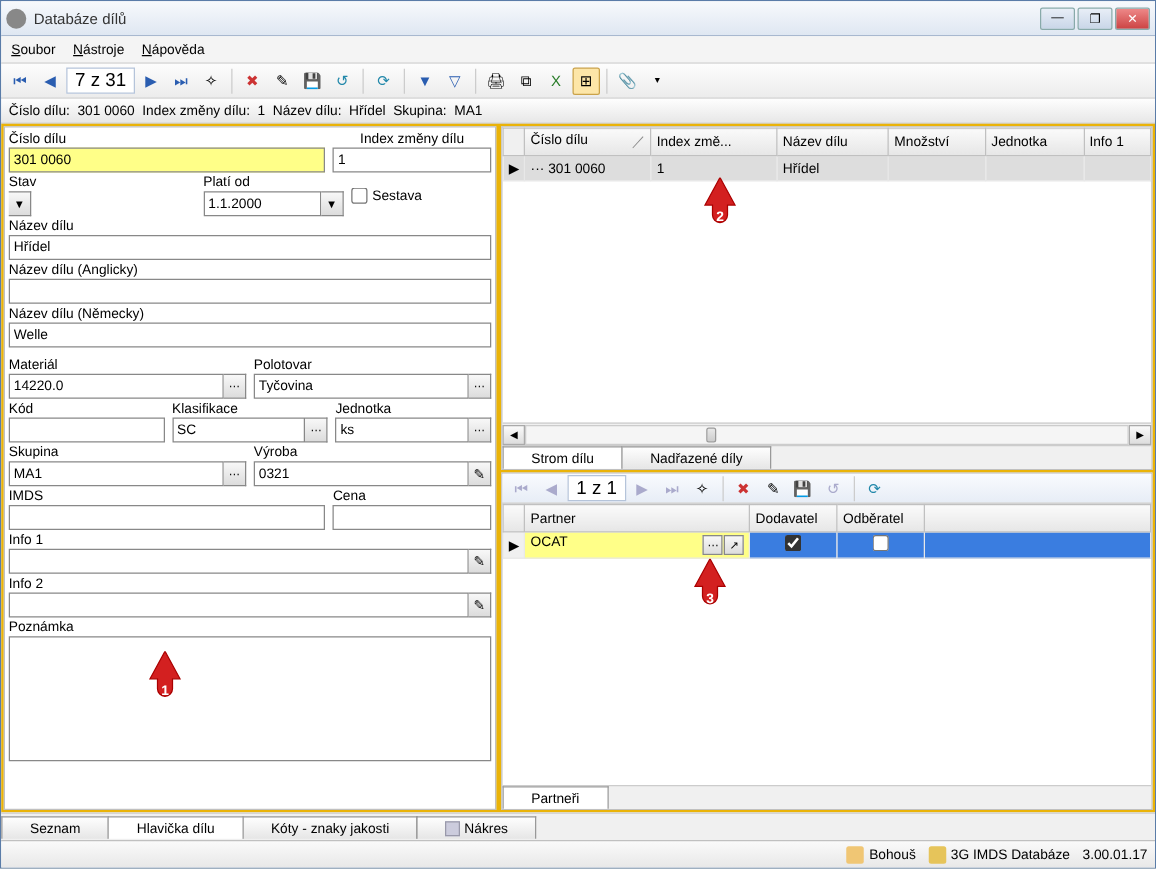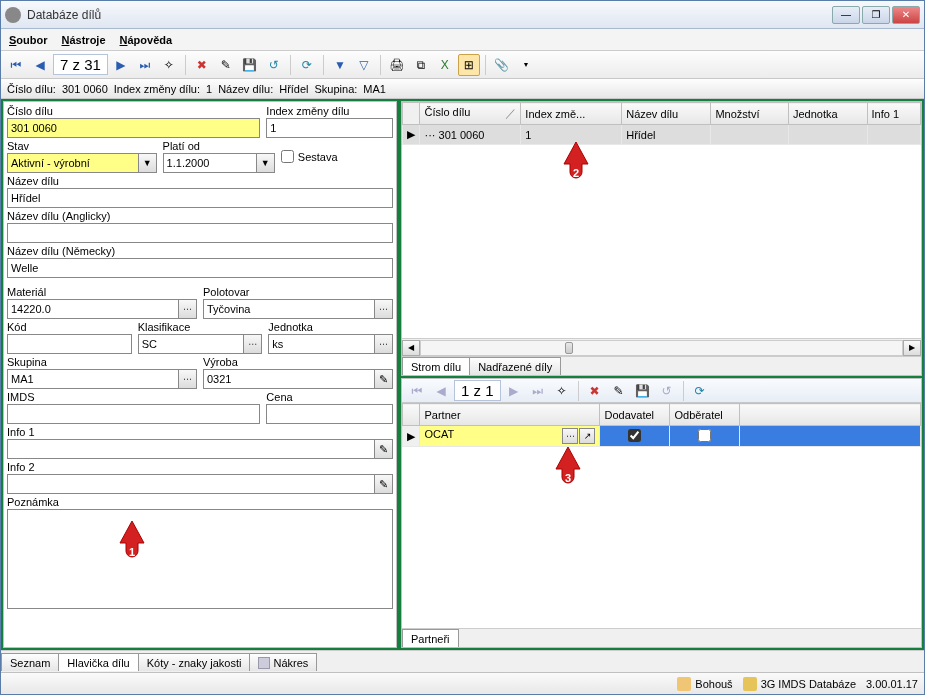--- a/index.html
+++ b/index.html
@@ -5,30 +5,30 @@
 * { box-sizing: border-box; margin: 0; padding: 0; font-family: "Segoe UI", Tahoma, sans-serif; font-size: 11px; }
 body { background: #f0f0f0; width: 925px; height: 695px; overflow: hidden; }
 .window { background: #fff; width: 925px; height: 695px; display: flex; flex-direction: column; border: 1px solid #5a7ca8; }
 .titlebar { height: 28px; background: linear-gradient(#f7f9fc,#dfe7f2); display: flex; align-items: center; padding: 0 4px; border-bottom: 1px solid #a8b8cf; }
 .titlebar .icon { width: 16px; height: 16px; background: #888; border-radius: 50%; margin-right: 6px; }
 .titlebar .title { flex: 1; color: #333; font-size: 12px; }
 .winbtns { display: flex; gap: 2px; }
 .winbtn { width: 28px; height: 18px; display: flex; align-items: center; justify-content: center; background: linear-gradient(#e8eef7,#c9d6e8); border: 1px solid #8aa; border-radius: 2px; font-size: 10px; cursor: pointer; }
 .winbtn.close { background: linear-gradient(#e88,#c44); color:#fff;}
 .menubar { height: 22px; background: #f4f4f4; display: flex; align-items: center; padding: 0 8px; gap: 14px; border-bottom: 1px solid #ccc; }
-.menubar span { text-decoration: underline; text-decoration-color: transparent; cursor: pointer; font-weight: bold; }
+.menubar span { text-decoration: underline; text-decoration-color: transparent; cursor: pointer; }
 .menubar span::first-letter { text-decoration: underline; }
 .toolbar { height: 28px; background: linear-gradient(#fdfdfd,#ececec); border-bottom: 1px solid #c8c8c8; display: flex; align-items: center; padding: 0 4px; gap: 2px; }
 .toolbtn { width: 22px; height: 22px; display: flex; align-items: center; justify-content: center; border: 1px solid transparent; border-radius: 2px; cursor: pointer; font-size: 12px; }
 .toolbtn.active { background:#fde6a8; border-color:#caa24a;}
 .navcount { background:#fff; border:1px solid #b5c4da; padding:1px 6px; font-size:15px;}
 .sep { width:1px; height:20px; background:#ccc; margin:0 3px;}
 .infobar { height: 20px; background: linear-gradient(#fefefe,#e7e7e7); border-bottom: 1px solid #c8c8c8; display:flex; align-items:center; padding:0 6px; gap:6px; font-size:11px;}
 .infobar b { font-weight:normal;}
-.main { flex:1; display:flex; background:#15803d; padding:2px; gap:4px; min-height:0;}
+.main { flex:1; display:flex; background:#eab308; padding:2px; gap:4px; min-height:0;}
 .leftpane { width:394px; background:#fff; border:1px solid #c0c0c0; display:flex; flex-direction:column; padding:2px; overflow:hidden;}
 .formarea { flex:1; overflow-y:auto; padding:1px;}
 .fgroup { display:flex; gap:6px; margin-bottom:2px;}
 .fcol { display:flex; flex-direction:column; flex:1;}
 .flabel { font-size:11px; color:#000; margin-bottom:1px;}
 .finput { height:20px; border:1px solid #888; padding:1px 3px; background:#fff; width:100%; font-size:11px;}
 .finput.yellow { background:#ffff88;}
 .combo-wrap { display:flex;}
 .combo-wrap .finput { flex:1;}
 .combo-btn { width:18px; height:20px; border:1px solid #888; border-left:none; background:linear-gradient(#f8f8f8,#dcdcdc); display:flex; align-items:center; justify-content:center; font-size:9px; cursor:pointer;}
@@ -42,21 +42,21 @@
 .grid table { width:100%; border-collapse:collapse;}
 .grid th { background:linear-gradient(#fafafa,#e6e6e6); border:1px solid #c0c0c0; padding:2px 4px; text-align:left; font-weight:normal; height:22px;}
 .grid td { border:1px solid #e8e8e8; padding:2px 4px; height:20px;}
 .grid tr.sel td { background:#ddd;}
 .grid .rowhdr { width:16px; background:#f0f0f0; text-align:center;}
 .scrollbar-h { height:18px; background:#f0f0f0; border-top:1px solid #ccc; display:flex; align-items:center;}
 .scroll-btn { width:18px; height:16px; background:linear-gradient(#fafafa,#ddd); border:1px solid #aaa; display:flex; align-items:center; justify-content:center; font-size:8px; cursor:pointer;}
 .scroll-track { flex:1; height:16px; background:#f5f5f5; border:1px solid #ccc; position:relative;}
 .scroll-thumb { position:absolute; top:1px; height:12px; background:linear-gradient(#e8e8e8,#ccc); border:1px solid #999; border-radius:2px;}
 .tabs { display:flex; background:#f0f0f0; border-top:1px solid #ccc;}
-.tab { padding:2px 8px; border:1px solid #999; border-bottom:none; background:linear-gradient(#fefefe,#e6e6e6); margin-right:-1px; cursor:pointer; height:18px; display:flex; align-items:center;}
+.tab { padding:2px 22px; border:1px solid #999; border-bottom:none; background:linear-gradient(#fefefe,#e6e6e6); margin-right:-1px; cursor:pointer; height:18px; display:flex; align-items:center;}
 .tab.active { background:#fff; z-index:1;}
 .rp-bot { height:270px; background:#fff; border:1px solid #c0c0c0; display:flex; flex-direction:column;}
 .subtoolbar { height:24px; background:linear-gradient(#f9fbfe,#e7edf6); border-bottom:1px solid #c8c8c8; display:flex; align-items:center; padding:0 4px; gap:2px;}
 .partner-grid { flex:1; overflow:auto;}
 .partner-grid th { background:linear-gradient(#fafafa,#e6e6e6); border:1px solid #c0c0c0; padding:2px 4px; text-align:left; font-weight:normal; height:22px;}
 .partner-grid td { border:1px solid #e8e8e8; padding:2px 4px; height:20px;}
 .partner-grid tr.selrow td { background:#3a7de0; color:#fff;}
 .partner-grid tr.selrow td.yellowcell { background:#ffff88; color:#000;}
 .bottom-tabs { height:22px; background:#f0f0f0; border-top:1px solid #ccc; display:flex; padding-top:2px;}
 .statusbar { height:22px; background:linear-gradient(#fafafa,#e8e8e8); border-top:1px solid #c0c0c0; display:flex; align-items:center; justify-content:flex-end; padding:0 6px; gap:10px;}
@@ -130,30 +130,29 @@
 
   <div class="main">
 
     <div class="leftpane">
      <div class="formarea" style="position:relative;">
       <div class="fgroup">
         <div class="fcol" style="flex:2;">
           <div class="flabel">Číslo dílu</div>
           <input class="finput yellow" value="301 0060" style="">
         </div>
-        <div class="fcol" style="flex:1;">
+        <div class="fcol" style="flex:1;align-items:center;">
           <div class="flabel">Index změny dílu</div>
           <input class="finput" value="1" style="">
         </div>
       </div>
       <div class="fgroup">
         <div class="fcol" style="flex:1.2;">
           <div class="flabel">Stav</div>
           <div class="combo-wrap">
-            <input class="finput yellow" value="Aktivní - výrobní" style="">
             <div class="combo-btn">▼</div>
           </div>
         </div>
         <div class="fcol" style="flex:0.9;">
           <div class="flabel">Platí od</div>
           <div class="combo-wrap">
             <input class="finput" value="1.1.2000" style="">
             <div class="combo-btn">▼</div>
           </div>
         </div>

